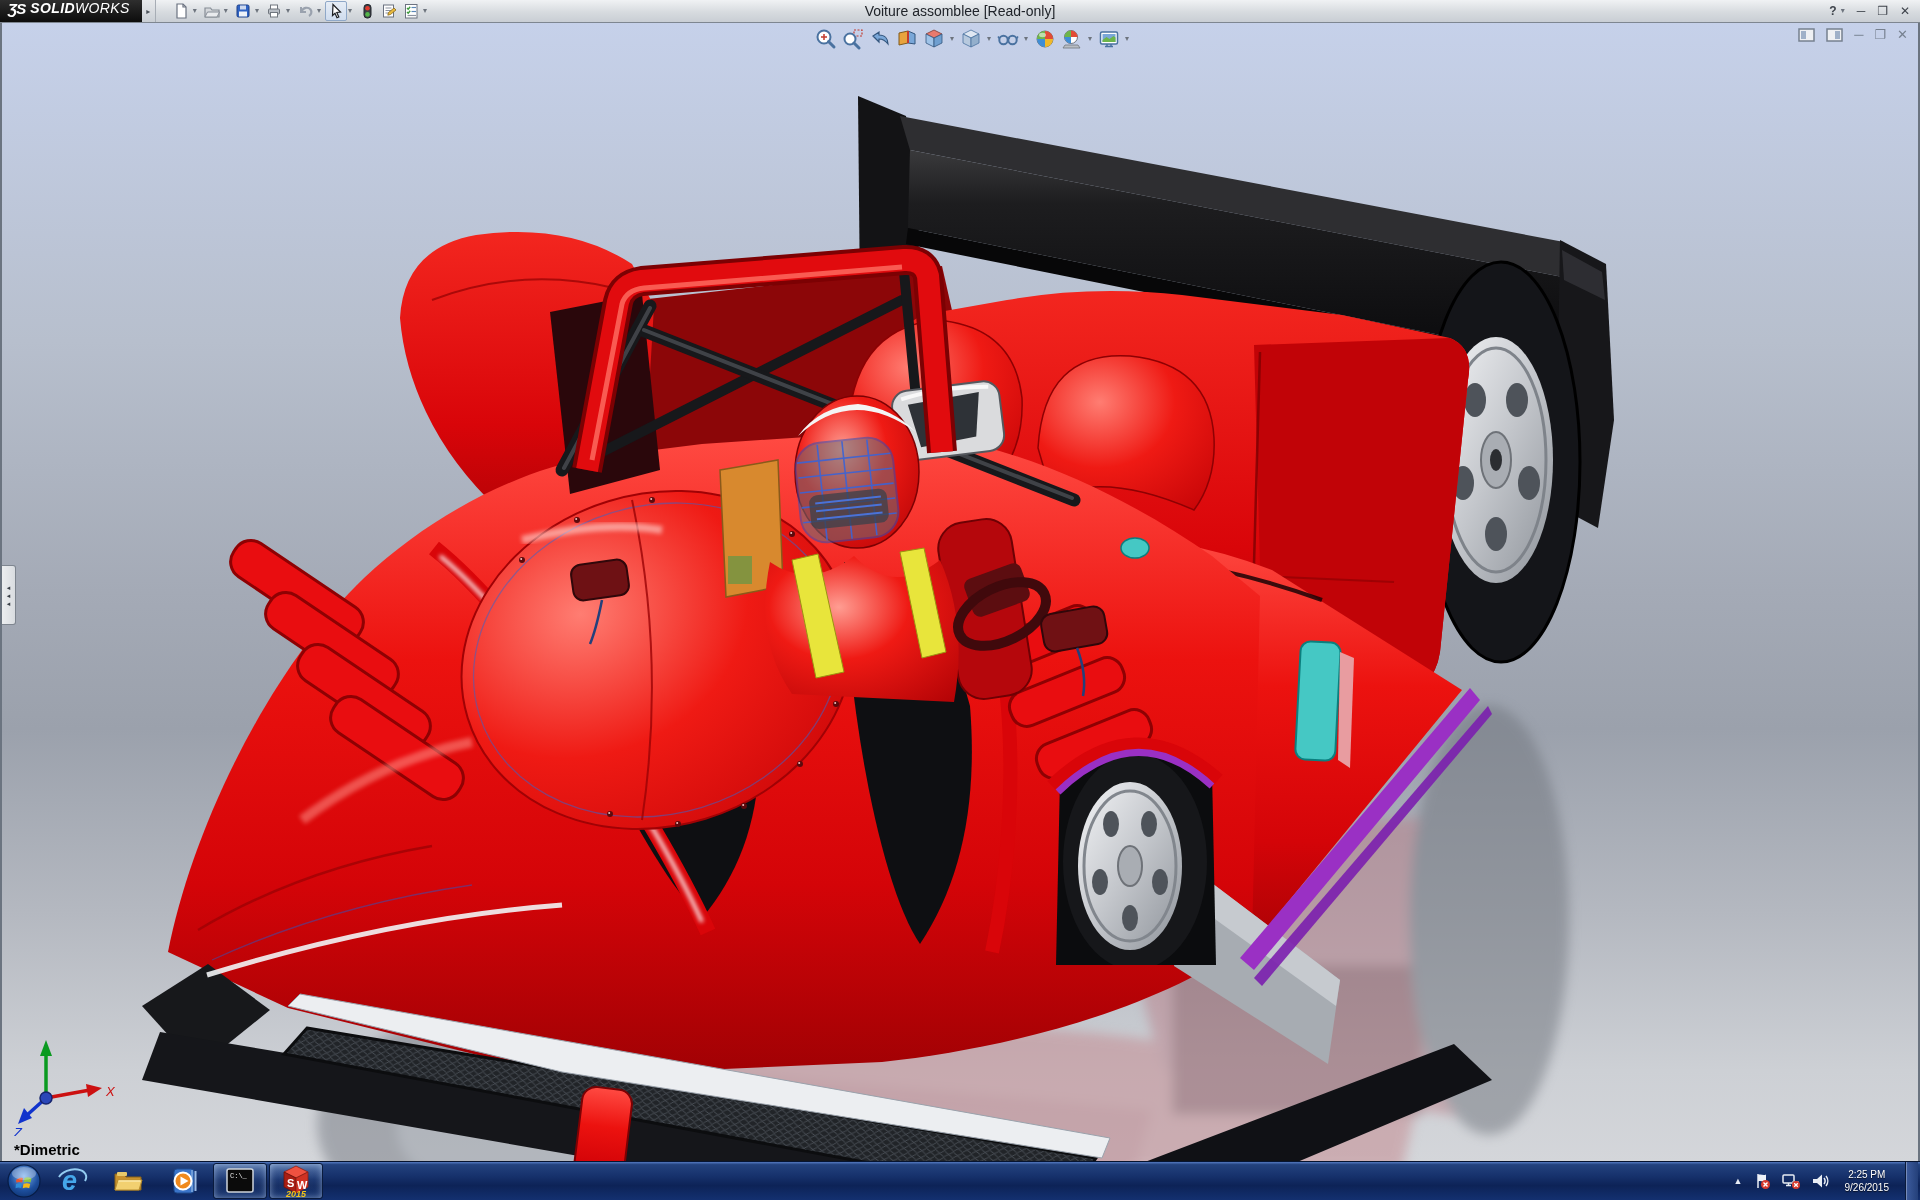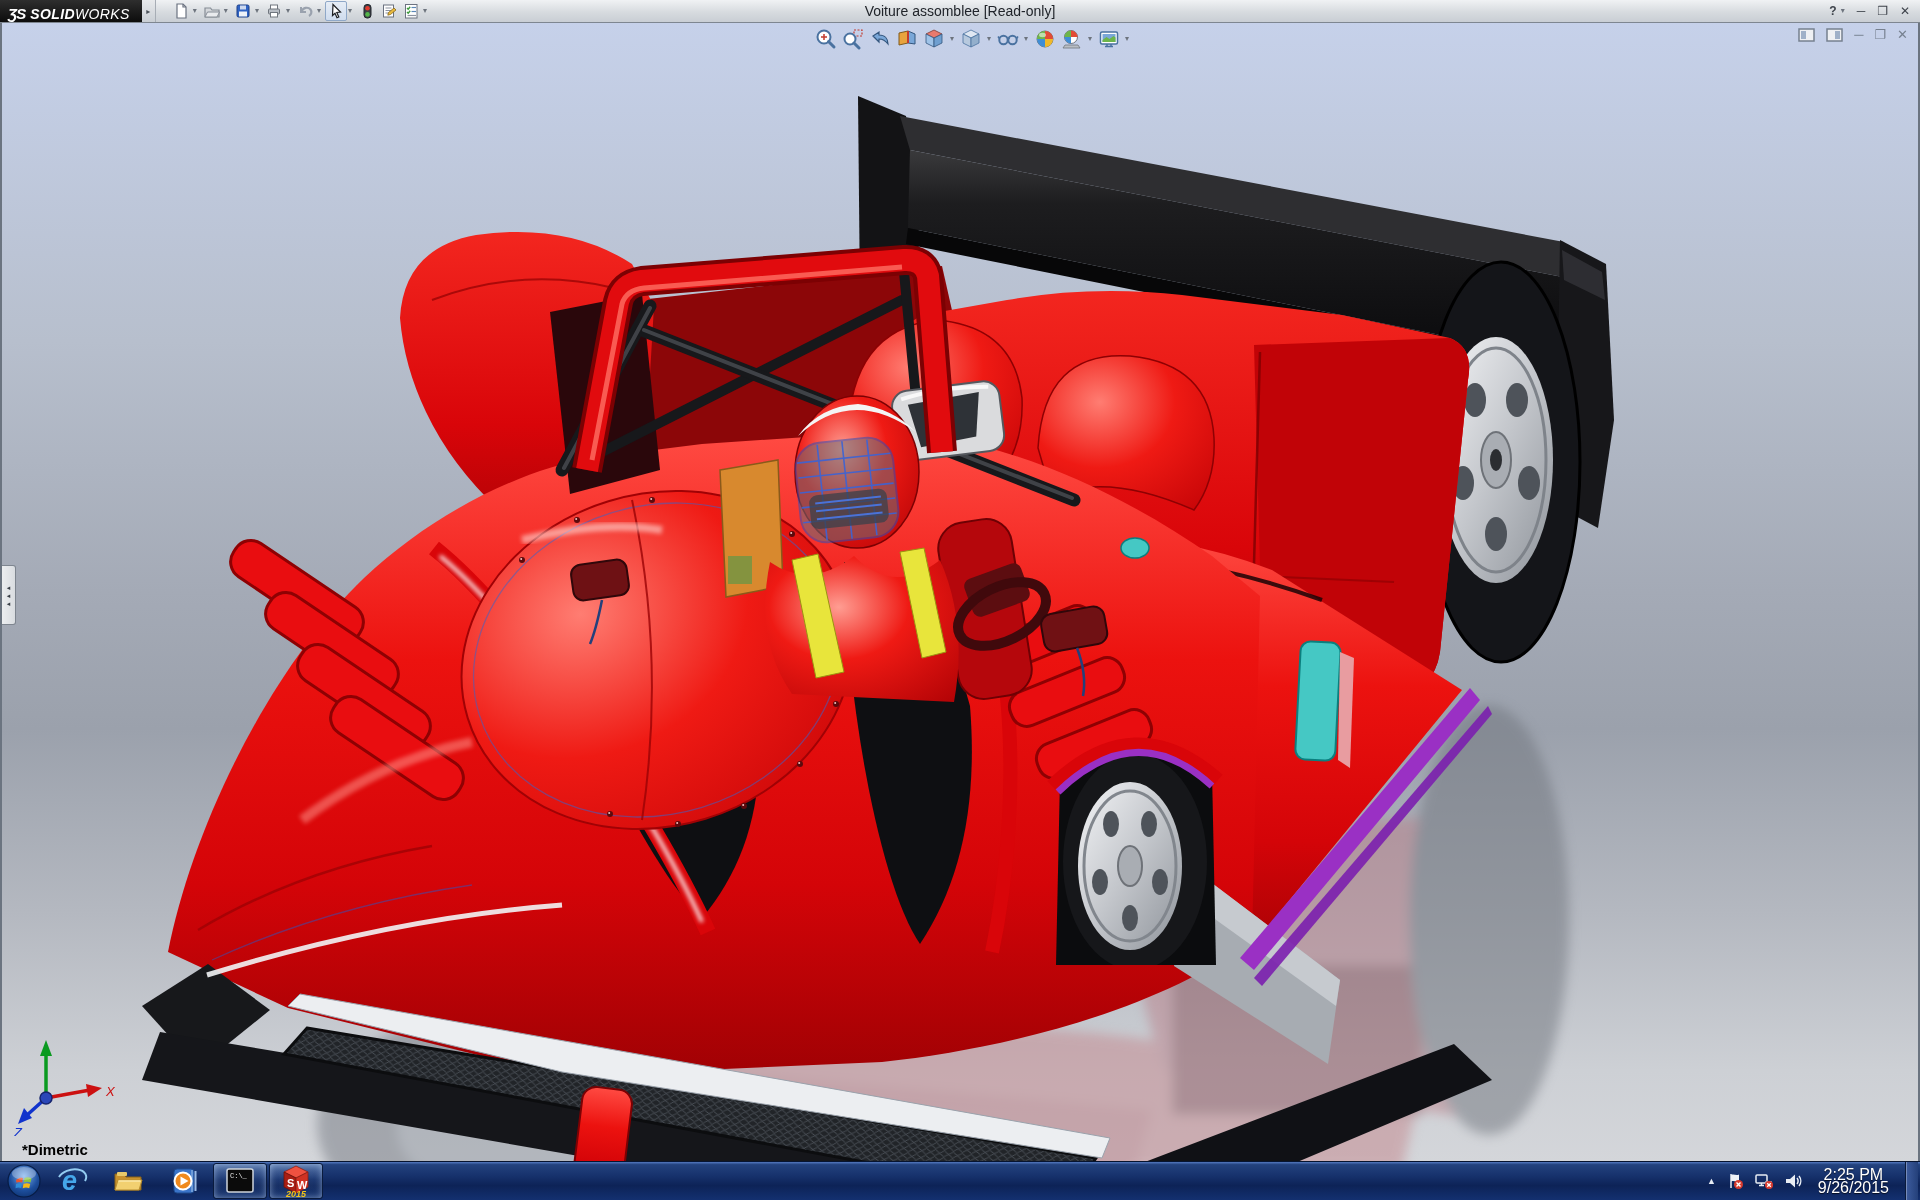--- a/index.html
+++ b/index.html
@@ -1,19 +1,19 @@
 <!DOCTYPE html>
 <html style="--body-red: #e10b0e; --body-red-dark: #a80104; --wing-black: #141416; --rim-silver: #c3c6cb; --accent-purple: #9a30c4; --accent-teal: #45c8c4; --harness-yellow: #e8e53b; --helmet-white: #f4f4f4; --visor-blue: #3b63d6; --taskbar-blue: #14306b; --viewport-top: #c6d1ea; --viewport-bottom: #d4d6da;"><head>
 <meta charset="utf-8">
 <style>
   html,body{margin:0;padding:0;background:#222;}
   .window{position:relative;width:1920px;height:1200px;overflow:hidden;background:#9aa1ac;font-family:"Liberation Sans",sans-serif;}
   
   .titlebar{position:absolute;top:0;left:0;right:0;height:22px;background:linear-gradient(#f0f2f4,#d7dbdf 55%,#c9ced4);border-bottom:1px solid #7e8690;display:flex;align-items:center;z-index:30;}
-  .logo{height:22px;background:linear-gradient(#2e2e2e,#0c0c0c);color:#fff;display:flex;align-items:flex-end;padding:0 12px 0 8px;font-style:italic;flex:0 0 auto;}
+  .logo{height:22px;background:linear-gradient(#2e2e2e,#0c0c0c);color:#fff;display:flex;align-items:flex-start;padding:0 12px 0 8px;font-style:italic;flex:0 0 auto;}
   .logo .mark{font-weight:bold;font-size:15px;margin-right:5px;letter-spacing:-1px;}
   .logo .word{font-size:14px;letter-spacing:.4px;}
   .logo .word .bold{font-weight:bold;}
   .logo-tab{width:13px;height:22px;background:linear-gradient(#e8eaec,#c9ced4);border-right:1px solid #a7adb5;display:flex;align-items:center;justify-content:center;font-size:8px;color:#4a5058;}
   .tbar{display:flex;align-items:center;margin-left:14px;}
   .tbtn{width:22px;height:20px;display:flex;align-items:center;justify-content:center;}
   .tbtn.pressed{background:linear-gradient(#e6edf6,#cfdcee);border:1px solid #8fa8c8;border-radius:2px;box-sizing:border-box;}
   .caret{font-size:8px;color:#6d747e;margin:0 4px 0 1px;line-height:1;}
   .apptitle{position:absolute;left:0;right:0;top:0;height:22px;line-height:22px;text-align:center;font-size:14px;color:#20242a;pointer-events:none;}
   .winbtns{margin-left:auto;display:flex;align-items:center;gap:12px;padding-right:10px;font-size:12px;color:#3e434b;z-index:2;}
@@ -30,29 +30,29 @@
   .hbtn{width:27px;height:26px;display:flex;align-items:center;justify-content:center;}
   .hud .caret{margin:0 3px;}
   
   .docctl{position:absolute;top:5px;right:10px;display:flex;align-items:center;gap:11px;z-index:5;color:#76808f;font-size:13px;}
   .docctl svg{display:block;}
   
   .paneltab{position:absolute;left:0;top:543px;width:13px;height:58px;background:linear-gradient(90deg,#eceef0,#d9dce0);border:1px solid #7e858f;border-left:none;border-radius:0 3px 3px 0;display:flex;flex-direction:column;align-items:center;justify-content:center;gap:1px;z-index:5;}
   .paneltab span{font-size:7px;color:#3a4048;line-height:7px;}
   
   .triad{position:absolute;left:10px;bottom:26px;z-index:4;}
-  .viewlabel{position:absolute;left:20px;bottom:4px;font-size:15px;font-weight:600;color:#000;z-index:4;}
+  .viewlabel{position:absolute;left:12px;bottom:4px;font-size:15px;font-weight:600;color:#000;z-index:4;}
   
   .taskbar{position:absolute;bottom:0;left:0;width:1920px;height:38px;background:linear-gradient(#5379c0 0%,#23427e 7%,#16316b 38%,#0d2357 62%,#133070 100%);border-top:1px solid #061430;display:flex;align-items:center;z-index:30;}
   .startorb{width:40px;height:38px;display:flex;align-items:center;justify-content:center;margin-left:4px;}
   .taskitem{width:54px;height:38px;display:flex;align-items:center;justify-content:center;margin:0 1px;}
   .taskitem.active{height:36px;border:1px solid #0a1b3d;border-radius:3px;box-sizing:border-box;background:linear-gradient(rgba(175,205,245,.38),rgba(95,135,195,.16) 45%,rgba(35,65,115,.28));box-shadow:inset 0 0 7px rgba(205,228,255,.55);}
   .tray{margin-left:auto;display:flex;align-items:center;gap:10px;padding-right:2px;}
   .tray .chev{color:#e7ecf4;font-size:9px;}
-  .clock{color:#fff;font-size:16px;line-height:13px;text-align:center;text-shadow:0 1px 1px rgba(0,0,0,.7);padding:0 6px;}
+  .clock{color:#fff;font-size:10px;line-height:13px;text-align:center;text-shadow:0 1px 1px rgba(0,0,0,.7);padding:0 6px;}
   .showdesktop{width:12px;height:38px;background:linear-gradient(90deg,#3c5globals?,#2a4a86);background:linear-gradient(90deg,#3a5globals,#24407a);background:linear-gradient(90deg,#3d5c9e,#24407a);border-left:1px solid #0a1a3a;box-shadow:inset 1px 0 0 rgba(255,255,255,.3);}
 </style>
 </head>
 <body>
 
 <div class="window">
 
   <div class="titlebar">
     <div class="logo">
       <span class="mark">ƷS</span>

